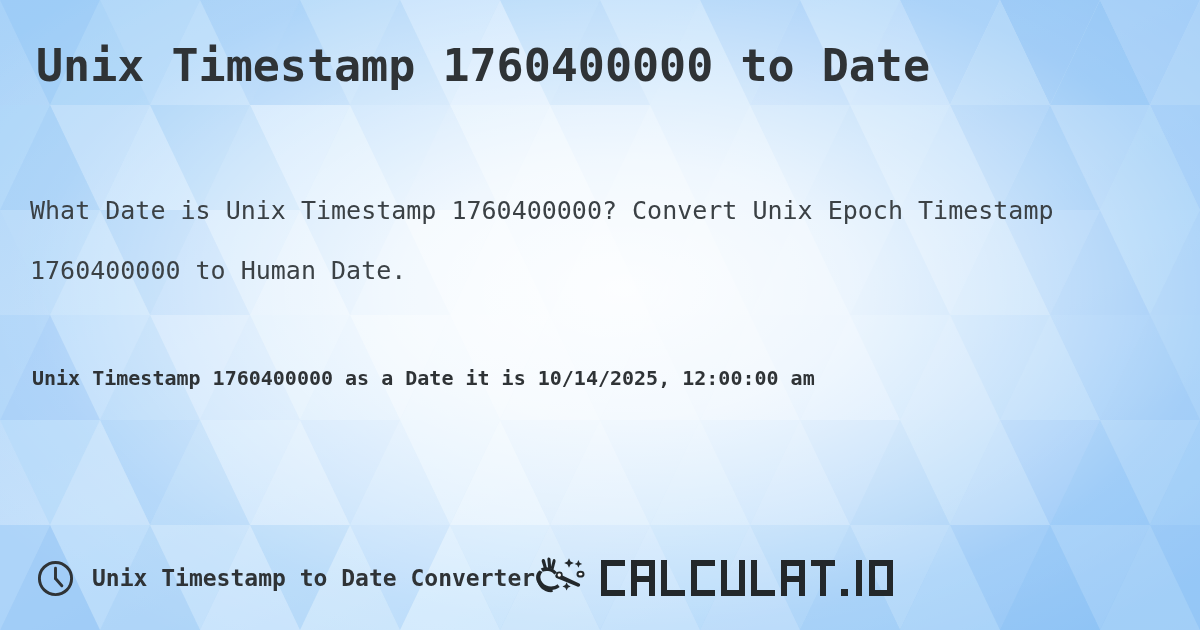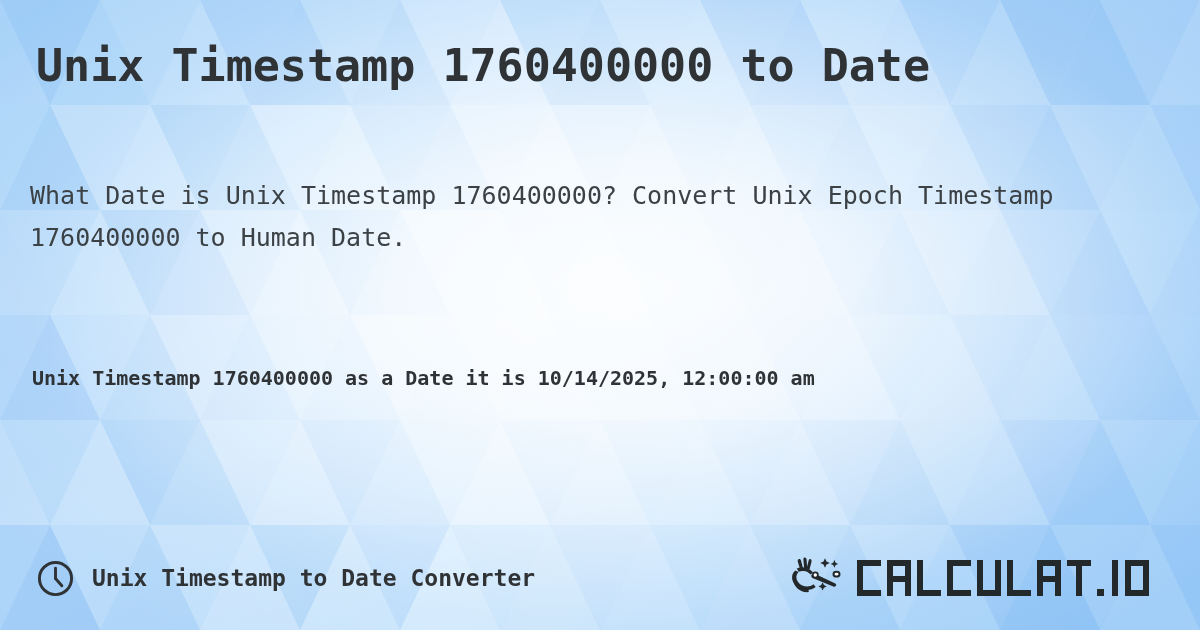--- a/index.html
+++ b/index.html
@@ -60,25 +60,25 @@
     line-height: 56px;
     font-weight: 700;
     letter-spacing: 0px;
     color: #2f3336;
     white-space: nowrap;
   }
 
   .subtitle {
     position: absolute;
     left: 30px;
-    top: 175px;
+    top: 181px;
     margin: 0;
     width: 1120px;
     font-size: 25px;
-    line-height: 42px;
+    line-height: 60px;
     font-weight: 400;
     color: #3b4145;
   }
 
   .result {
     position: absolute;
     left: 32px;
     top: 355px;
     margin: 0;
     width: 1110px;
@@ -90,21 +90,21 @@
 
   
   .footer {
     position: absolute;
     left: 36px;
     right: 30px;
     bottom: 28px;
     height: 48px;
     display: flex;
     align-items: center;
-    justify-content: space-between;
+    justify-content: flex-start;
   }
   .footer-left {
     display: flex;
     align-items: center;
     gap: 17px;
   }
   .clock-icon {
     width: 39px;
     height: 39px;
     flex: 0 0 auto;

